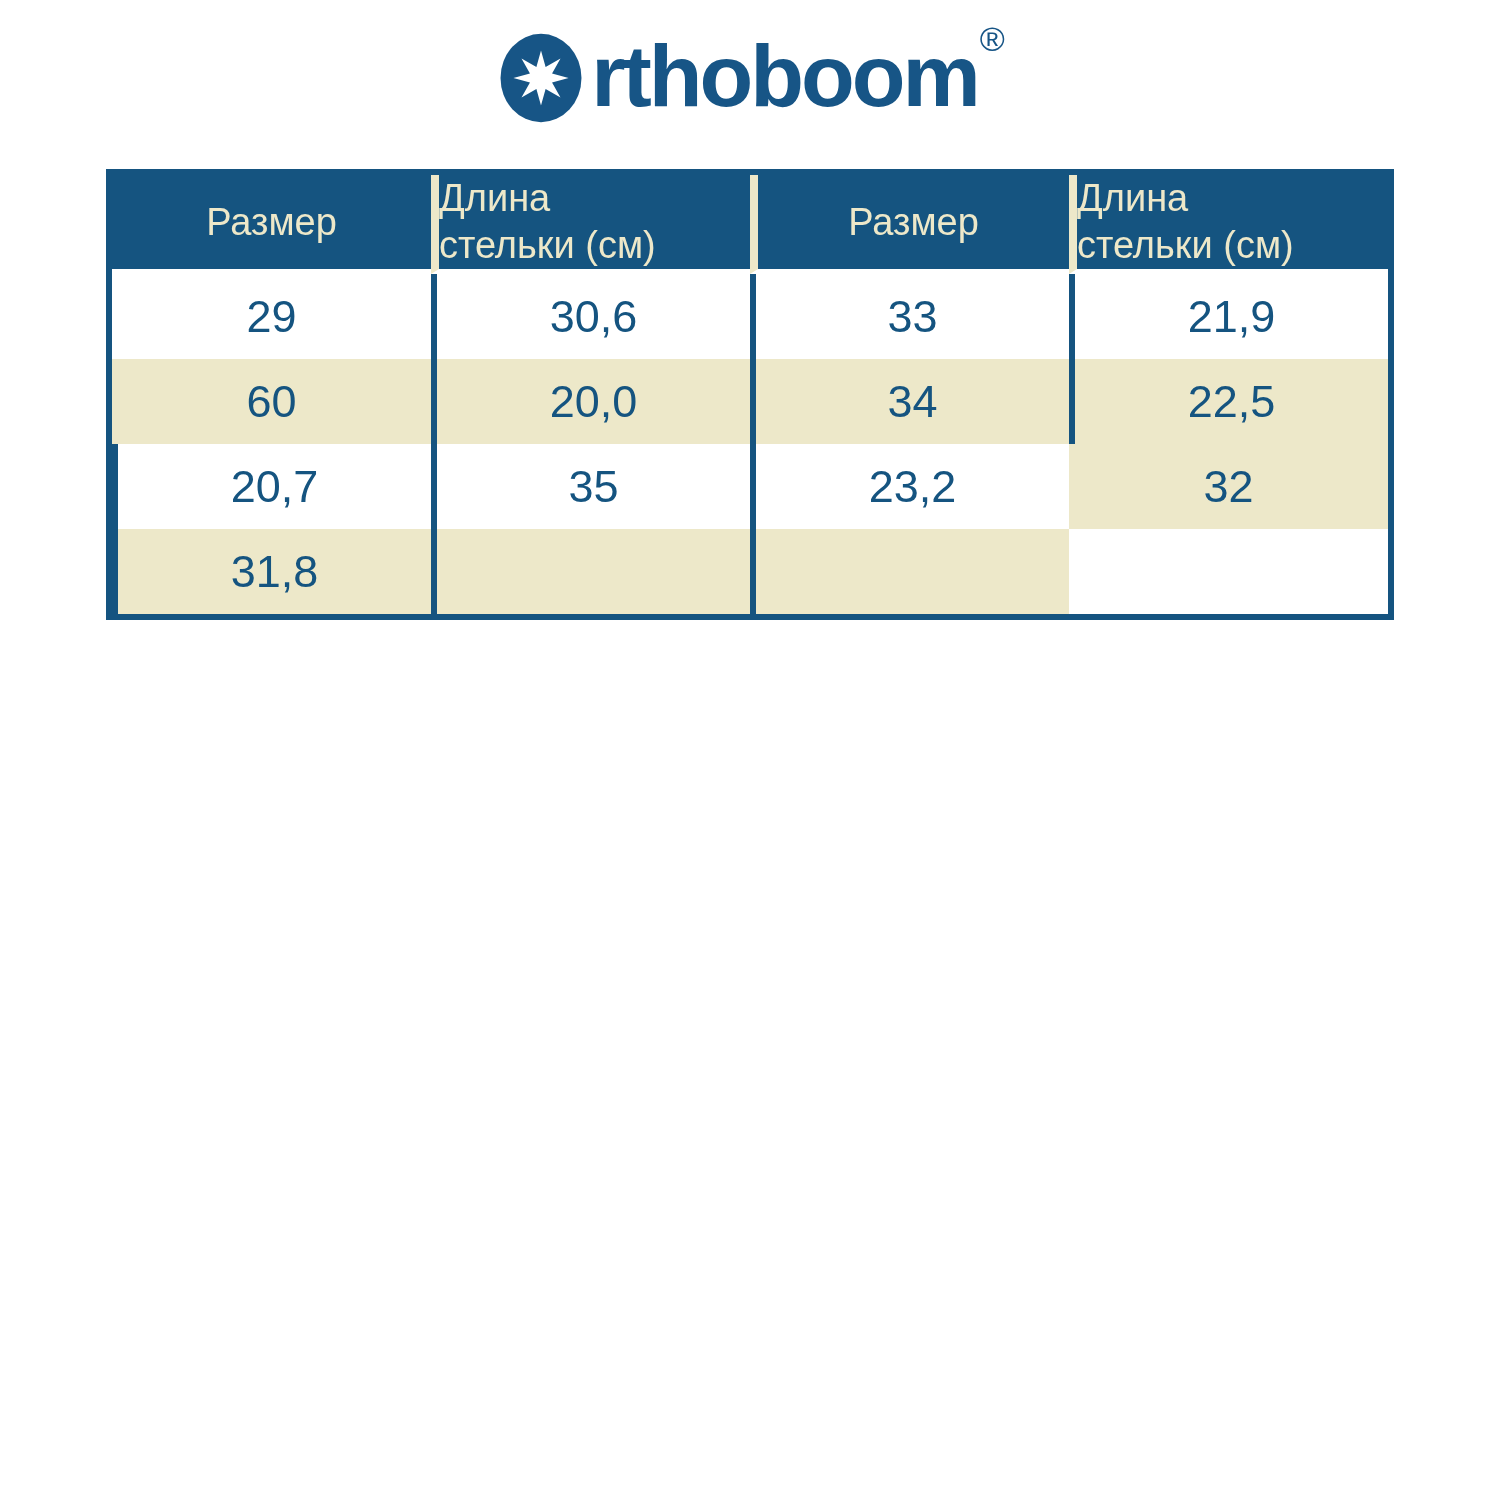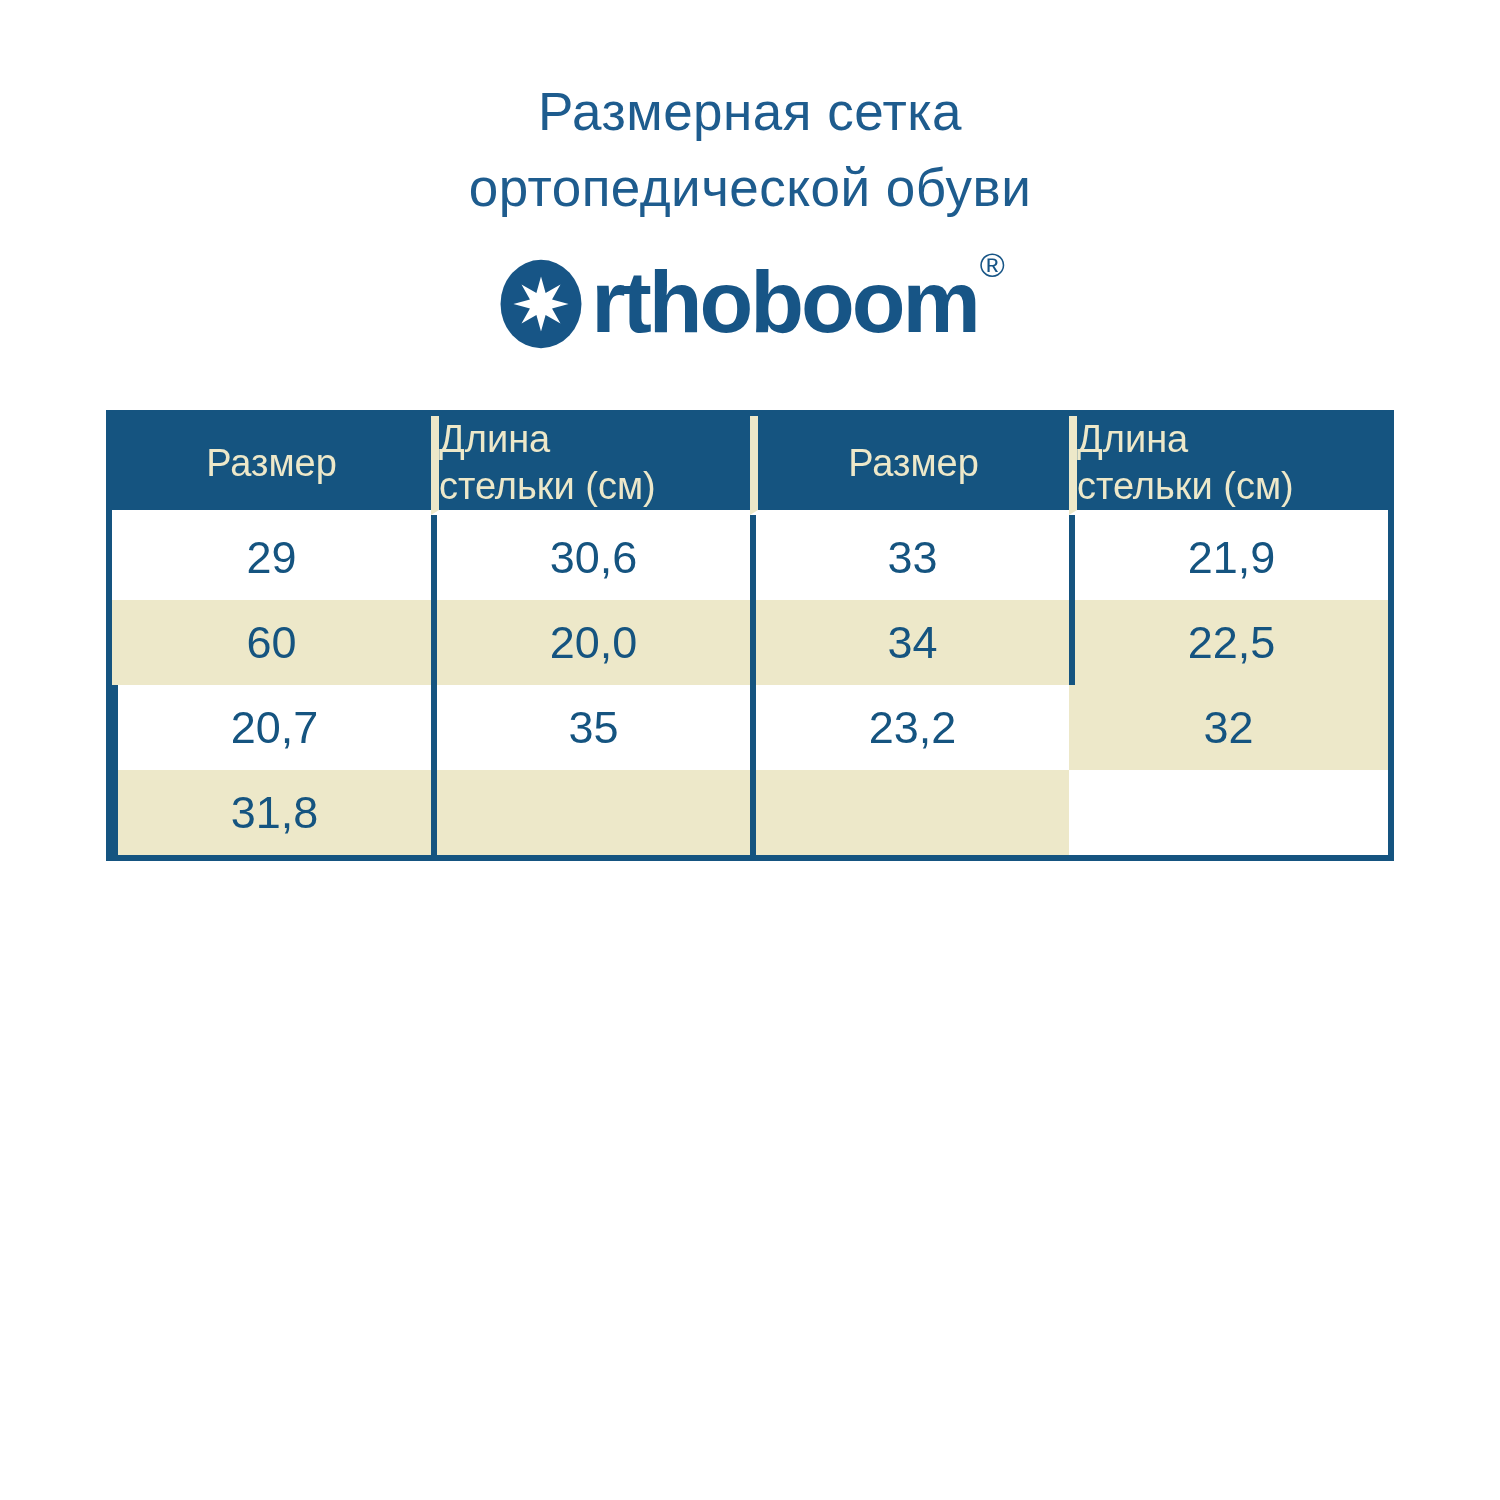--- a/index.html
+++ b/index.html
@@ -58,21 +58,21 @@
     font-weight: normal;
     line-height: 1;
     align-self: flex-start;
     transform: translateY(-6px);
     margin-left: 2px;
   }
 
   
   .size-table {
     width: 1288px;
-    margin: 56px auto 0 auto;
+    margin: 41px auto 0 auto;
     display: grid;
     grid-template-columns: repeat(4, 1fr);
     border: 6px solid var(--table-blue, #155480);
   }
   .th {
     background: var(--table-blue, #155480);
     color: var(--cream, #EDE8C9);
     height: 99px;
     font-size: 38px;
     line-height: 47px;
@@ -94,24 +94,20 @@
     background: #ffffff;
   }
   .bl { border-left: 6px solid var(--table-blue, #155480); }
   .alt { background: var(--cream, #EDE8C9); }
 </style>
 </head>
 <body>
 
 <div class="page">
 
-  <div class="title">
-    <div>Размерная сетка</div>
-    <div>ортопедической обуви</div>
-  </div>
 
   <div class="logo">
     <svg class="logo-o-icon" width="92" height="96" viewBox="-50 -50 100 100" aria-hidden="true">
       <ellipse cx="0" cy="0" rx="44" ry="48" fill="#175586"></ellipse>
       <polygon fill="#ffffff" points="0,-30 5,-12 21.2,-21.2 12,-5 30,0 12,5 21.2,21.2 5,12 0,30 -5,12 -21.2,21.2 -12,5 -30,0 -12,-5 -21.2,-21.2 -5,-12"></polygon>
     </svg>
     <span class="logo-text">rthoboom</span>
     <span class="registered">®</span>
   </div>
 

